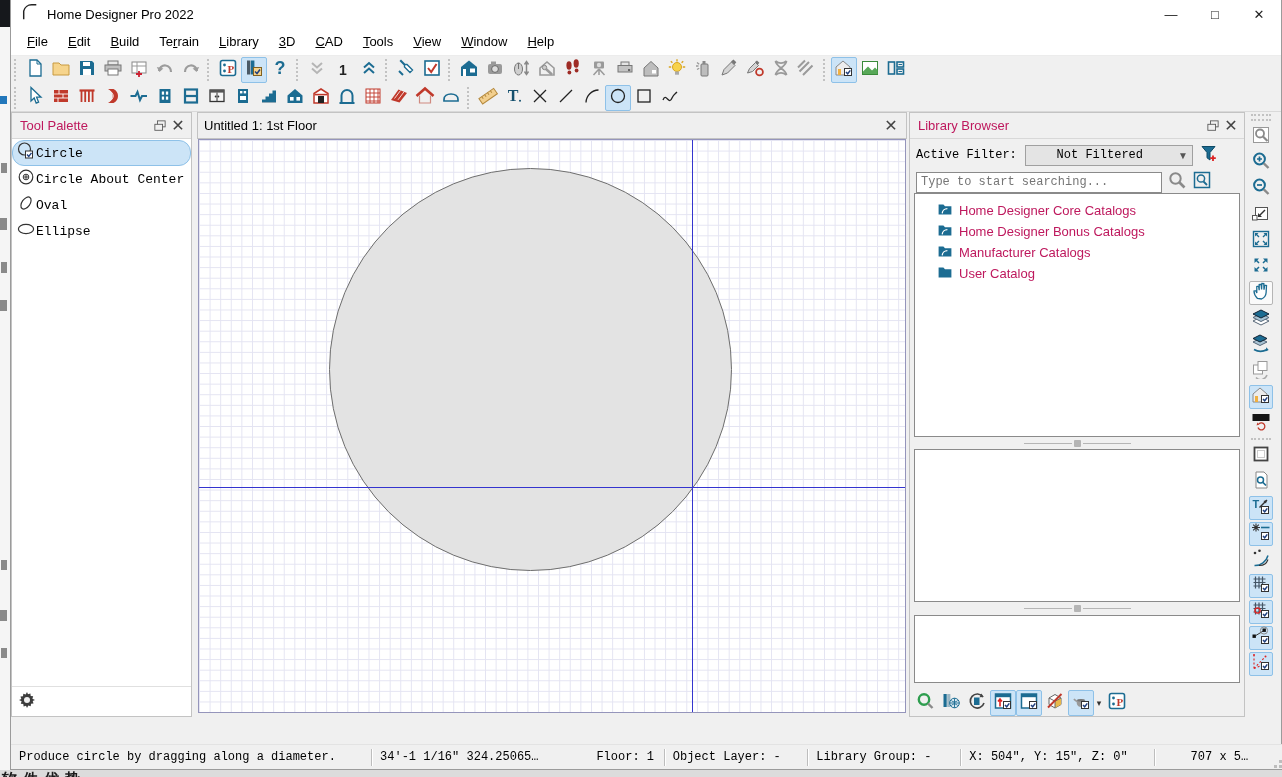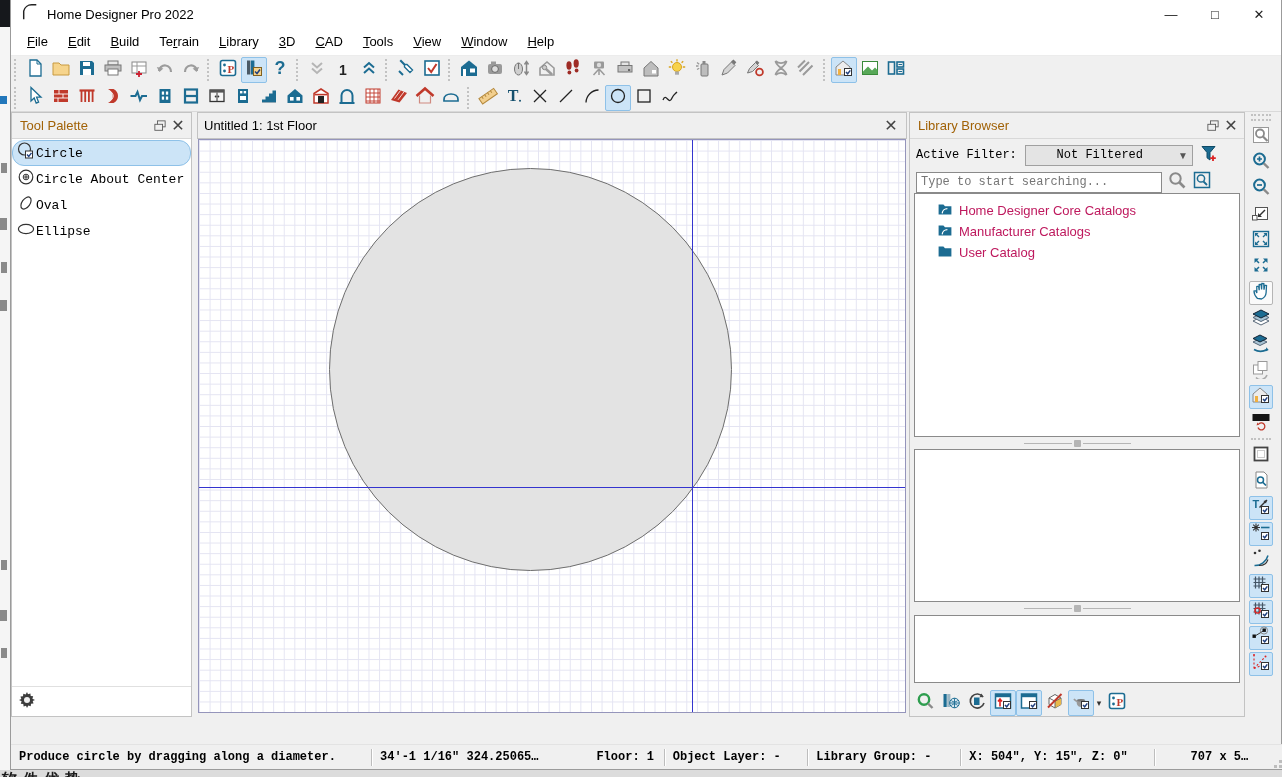--- a/index.html
+++ b/index.html
@@ -37,21 +37,21 @@
             border:1px solid transparent; border-radius:2px; }
   .tb-btn.sel { background:#cce4f7; border-color:#8ec1e8; }
   .tb-txt { font:bold 14px "Liberation Sans",sans-serif; color:#222; }
   .tb-caret { width:10px; font-size:9px; color:#333; text-align:center; }
 
   
   #tool-palette { left:0; top:112px; width:181px; height:605px; background:#fff;
                   border:1px solid #c3c3c3; display:flex; flex-direction:column; }
   .panel-header { height:26px; background:#f0f0f0; display:flex; align-items:center;
                   padding:0 4px 0 8px; border-bottom:1px solid #d8d8d8; }
-  .panel-header .ph-title { font-size:13px; color:#a16207; flex:1; }
+  .panel-header .ph-title { font-size:13px; color:#be185d; flex:1; }
   .ph-btn { width:18px; height:18px; display:flex; align-items:center; justify-content:center; color:#444; }
   .tp-items { flex:1; padding-top:1px; }
   .tp-item { height:26px; display:flex; align-items:center; padding-left:3px;
              border:1px solid transparent; }
   .tp-item.sel { background:#cce4f7; border-color:#8ec1e8;border-radius:12px; }
   .tp-item .lbl { font:13px "Liberation Mono","DejaVu Sans Mono",monospace; color:#000; }
   .tp-footer { height:30px; border-top:1px solid #e0e0e0; display:flex; align-items:center; padding-left:5px; }
 
   
   #draw-tabbar { left:186px; top:112px; width:710px; height:27px; background:#efefef;
@@ -98,21 +98,21 @@
   #rail .rail-grip { width:20px; height:4px; border-top:2px dotted #c2c2c2; margin:2px 0 1px; }
   .rail-btn { width:24px; height:24px; margin:1px 0; display:flex; align-items:center;
               justify-content:center; border:1px solid transparent; border-radius:2px; }
   .rail-btn.sel { background:#cce4f7; border-color:#8ec1e8; }
   .rail-btn.framed { border-color:#b5b5b5; background:#fafafa; }
 
   
   #statusbar { left:0; top:744px; width:1272px; height:25px; background:#f0f0f0;
                display:flex; align-items:center; border-top:1px solid #e3e3e3;
                font:12px "Liberation Mono","DejaVu Sans Mono",monospace; color:#000; }
-  .sb-field { padding:0 8px; white-space:nowrap; overflow:hidden;font-weight:bold; }
+  .sb-field { padding:0 8px; white-space:nowrap; overflow:hidden; }
   .sb-sep { width:1px; height:17px; background:#bdbdbd; box-shadow:1px 0 0 #fff; }
   #sb-hint { width:375px; }
   #resize-grip { margin-left:auto; width:14px; height:14px; align-self:flex-end; position:relative; }
   #resize-grip i { position:absolute; width:3px; height:3px; background:#bdbdbd; }
 </style>
 </head>
 <body>
 
 <div class="abs" id="desktop-left">
   <div class="blk" style="left:0;top:0;width:10px;height:27px"></div>
@@ -627,20 +627,27 @@
             <path d="M11.5 11.5l3.5 3.5" stroke="#1c6c92" stroke-width="1.8"></path>
           </svg></span>
     </div>
     <div class="lb-box" id="lb-tree">
         <div class="tree-row">
           <span><svg width="16" height="16" viewBox="0 0 20 20">
               <path d="M2 4.5h6l2 2h8V17H2z" fill="#1c6c92"></path>
               <path d="M6.5 15.5a6.5 6.5 0 0 1 6.5-6" fill="none" stroke="#fff" stroke-width="1.6"></path>
             </svg></span>
           <span class="lbl">Home Designer Core Catalogs</span>
+        </div>
+        <div class="tree-row">
+          <span><svg width="16" height="16" viewBox="0 0 20 20">
+              <path d="M2 4.5h6l2 2h8V17H2z" fill="#1c6c92"></path>
+              <path d="M6.5 15.5a6.5 6.5 0 0 1 6.5-6" fill="none" stroke="#fff" stroke-width="1.6"></path>
+            </svg></span>
+          <span class="lbl">Home Designer Bonus Catalogs</span>
         </div>
         <div class="tree-row">
           <span><svg width="16" height="16" viewBox="0 0 20 20">
               <path d="M2 4.5h6l2 2h8V17H2z" fill="#1c6c92"></path>
               <path d="M6.5 15.5a6.5 6.5 0 0 1 6.5-6" fill="none" stroke="#fff" stroke-width="1.6"></path>
             </svg></span>
           <span class="lbl">Manufacturer Catalogs</span>
         </div>
         <div class="tree-row">
           <span><svg width="16" height="16" viewBox="0 0 20 20">

